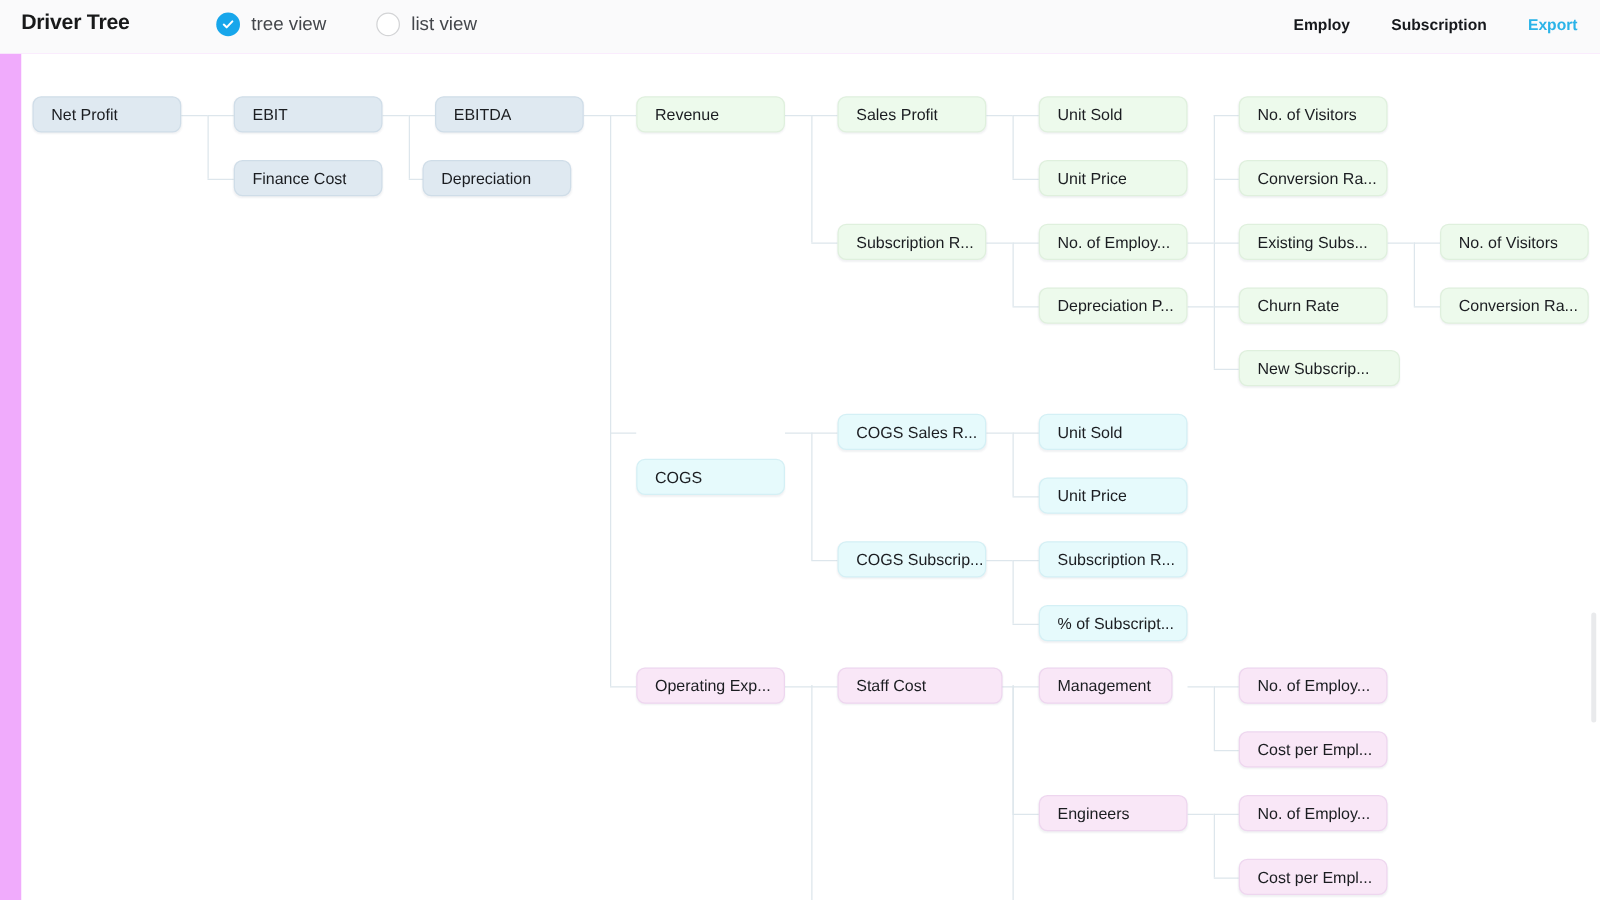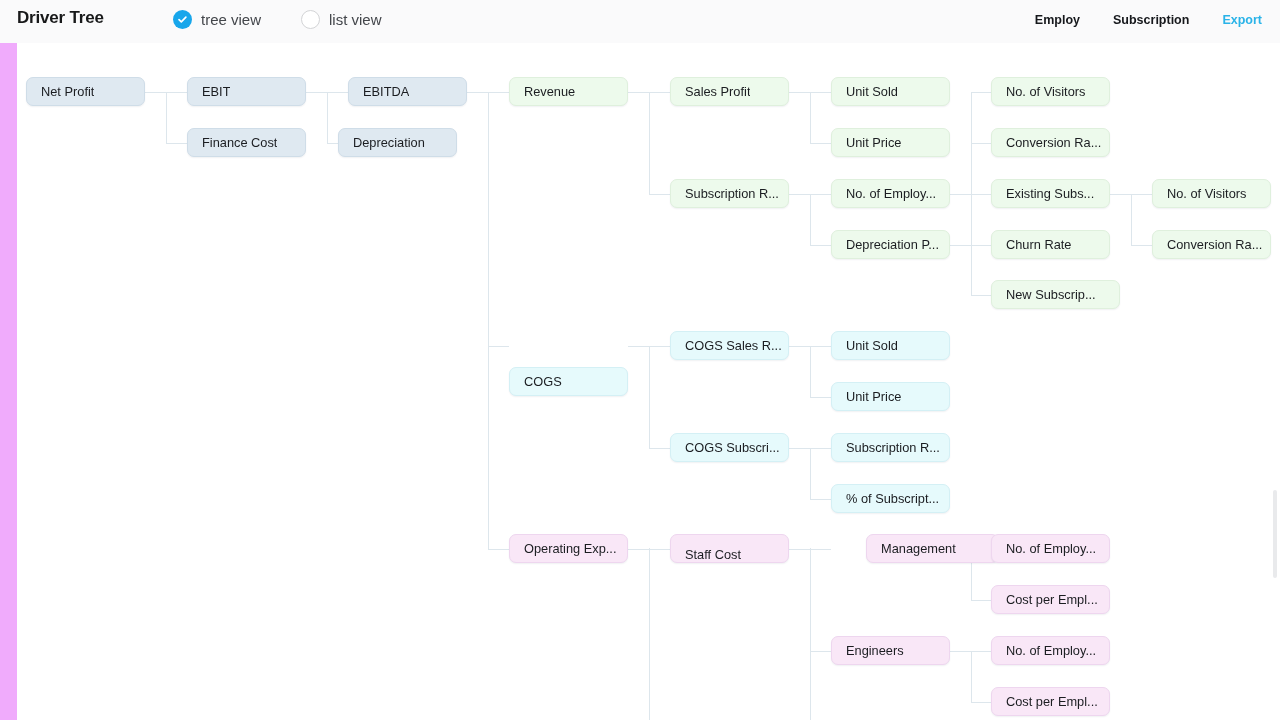--- a/index.html
+++ b/index.html
@@ -209,23 +209,23 @@
         <div class="node c-green" style="left: 653px; top: 34px; width: 119px;">
           <span class="lbl">Sales Profit</span>
         </div>
         <div class="node c-green" style="left: 653px; top: 136px; width: 119px;">
           <span class="lbl">Subscription R...</span>
         </div>
         <div class="node c-cyan" style="left: 653px; top: 288px; width: 119px;">
           <span class="lbl">COGS Sales R...</span>
         </div>
         <div class="node c-cyan" style="left: 653px; top: 390px; width: 119px;">
-          <span class="lbl">COGS Subscri...</span>
-        </div>
-        <div class="node c-pink" style="left: 653px; top: 491px; width: 119px; align-items: flex-end;">
+          <span class="lbl">COGS Subscrip...</span>
+        </div>
+        <div class="node c-pink" style="left: 653px; top: 491px; width: 132px;">
           <span class="lbl">Staff Cost</span>
         </div>
         <div class="node c-green" style="left: 814px; top: 34px; width: 119px;">
           <span class="lbl">Unit Sold</span>
         </div>
         <div class="node c-green" style="left: 814px; top: 85px; width: 119px;">
           <span class="lbl">Unit Price</span>
         </div>
         <div class="node c-green" style="left: 814px; top: 136px; width: 119px;">
           <span class="lbl">No. of Employ...</span>
@@ -238,21 +238,21 @@
         </div>
         <div class="node c-cyan" style="left: 814px; top: 339px; width: 119px;">
           <span class="lbl">Unit Price</span>
         </div>
         <div class="node c-cyan" style="left: 814px; top: 390px; width: 119px;">
           <span class="lbl">Subscription R...</span>
         </div>
         <div class="node c-cyan" style="left: 814px; top: 441px; width: 119px;">
           <span class="lbl">% of Subscript...</span>
         </div>
-        <div class="node c-pink" style="left: 814px; top: 491px; width: 133px; margin-left: 35px;">
+        <div class="node c-pink" style="left: 814px; top: 491px; width: 107px;">
           <span class="lbl">Management</span>
         </div>
         <div class="node c-pink" style="left: 814px; top: 593px; width: 119px;">
           <span class="lbl">Engineers</span>
         </div>
         <div class="node c-green" style="left: 974px; top: 34px; width: 119px;">
           <span class="lbl">No. of Visitors</span>
         </div>
         <div class="node c-green" style="left: 974px; top: 85px; width: 119px;">
           <span class="lbl">Conversion Ra...</span>

